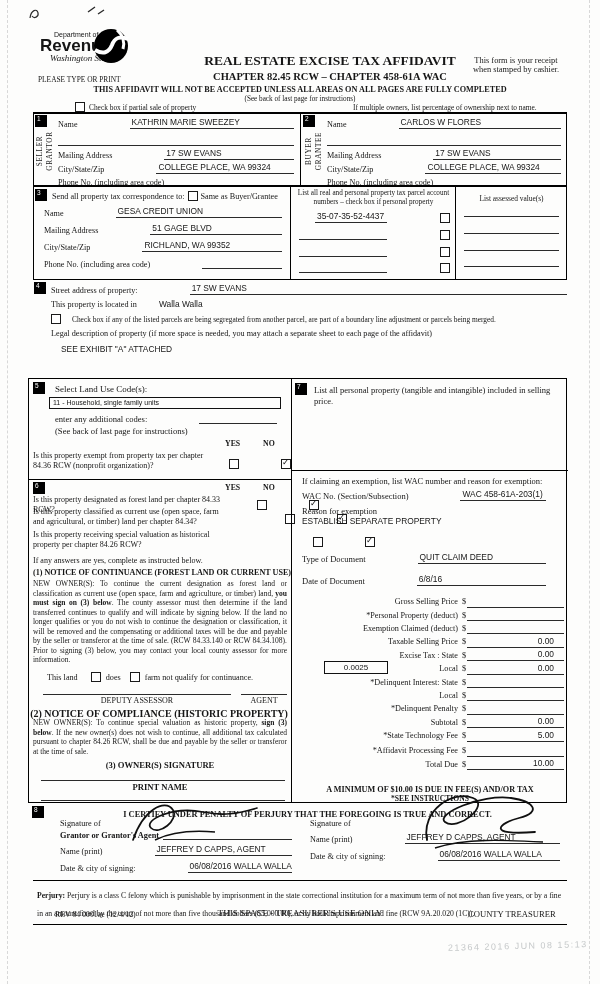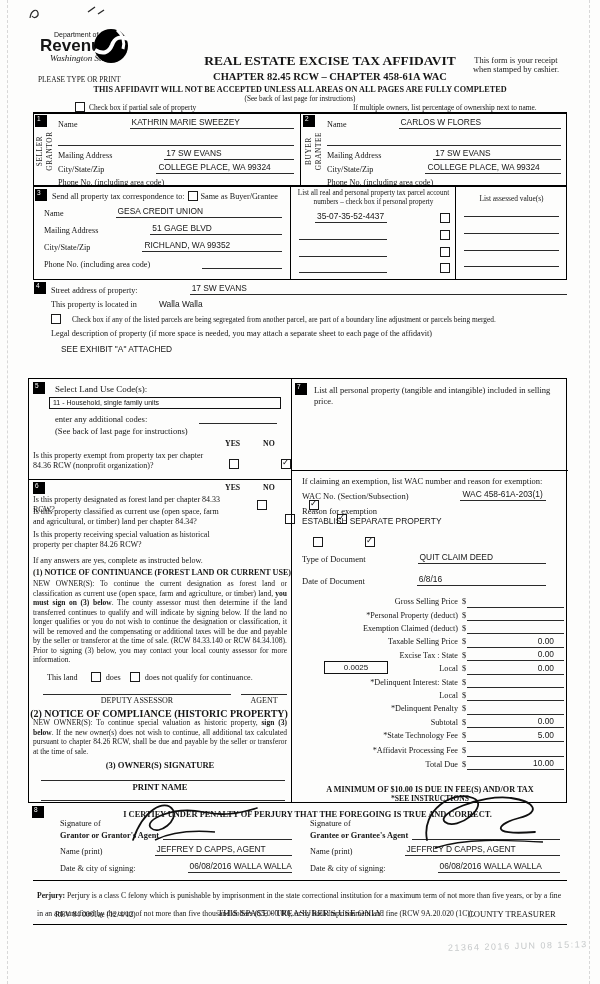--- a/index.html
+++ b/index.html
@@ -236,21 +236,21 @@
       <div class="abs b" style="left:4px;top:189px;font-size:8.1px;white-space:nowrap">(1) NOTICE OF CONTINUANCE (FOREST LAND OR CURRENT USE)</div>
       <div class="abs para" style="left:4px;top:200px;width:254px">
         <span>NEW OWNER(S): To continue the current designation as forest land or classification as current use (open space, farm and agriculture, or timber) land, </span><span class="b">you must sign on (3) below</span><span>. The county assessor must then determine if the land transferred continues to qualify and will indicate by signing below. If the land no longer qualifies or you do not wish to continue the designation or classification, it will be removed and the compensating or additional taxes will be due and payable by the seller or transferor at the time of sale. (RCW 84.33.140 or RCW 84.34.108). Prior to signing (3) below, you may contact your local county assessor for more information.</span>
       </div>
 
       <div class="abs" style="left:18px;top:293px;display:flex;align-items:center;gap:5px;font-size:8.2px">
         <span>This land</span>
         <span class="cb" style="margin-left:8px"></span>
         <span>does</span>
         <span class="cb" style="margin-left:4px"></span>
-        <span>does not qualify for continuance.</span>
+        <span>farm not qualify for continuance.</span>
       </div>
 
       <div class="abs uline" style="left:14px;top:305px;width:188px;height:10px"></div>
       <div class="abs uline" style="left:212px;top:305px;width:46px;height:10px"></div>
       <div class="abs ctr" style="left:14px;top:317px;width:188px;font-size:8px">DEPUTY ASSESSOR</div>
       <div class="abs ctr" style="left:212px;top:317px;width:46px;font-size:8px">AGENT</div>
 
       <div class="abs ctr b" style="left:0;right:2px;top:329px;font-size:10px">(2) NOTICE OF COMPLIANCE (HISTORIC PROPERTY)</div>
       <div class="abs para" style="left:4px;top:339px;width:254px">
         <span>NEW OWNER(S): To continue special valuation as historic property, </span><span class="b">sign (3) below</span><span>. If the new owner(s) does not wish to continue, all additional tax calculated pursuant to chapter 84.26 RCW, shall be due and payable by the seller or transferor at the time of sale.</span>
@@ -375,24 +375,20 @@
         <span class="fill">JEFFREY D CAPPS, AGENT</span>
       </div>
       <div class="frow" style="position:static;display:flex;margin-top:5px">
         <span class="lbl">Date &amp; city of signing:</span>
         <span class="fill">06/08/2016  WALLA WALLA</span>
       </div>
     </div>
 
     <div class="abs" style="left:282px;top:16px;width:250px">
       <div style="font-size:8.3px">Signature of</div>
-      <div style="display:flex;align-items:flex-end">
-        <span class="b" style="font-size:8.3px;white-space:nowrap">Grantee or Grantee's Agent</span>
-        <span class="fill"></span>
-      </div>
       <div class="frow" style="position:static;display:flex;margin-top:4px">
         <span class="lbl">Name (print)</span>
         <span class="fill">JEFFREY D CAPPS, AGENT</span>
       </div>
       <div class="frow" style="position:static;display:flex;margin-top:5px">
         <span class="lbl">Date &amp; city of signing:</span>
         <span class="fill">06/08/2016  WALLA WALLA</span>
       </div>
     </div>
   </div>

